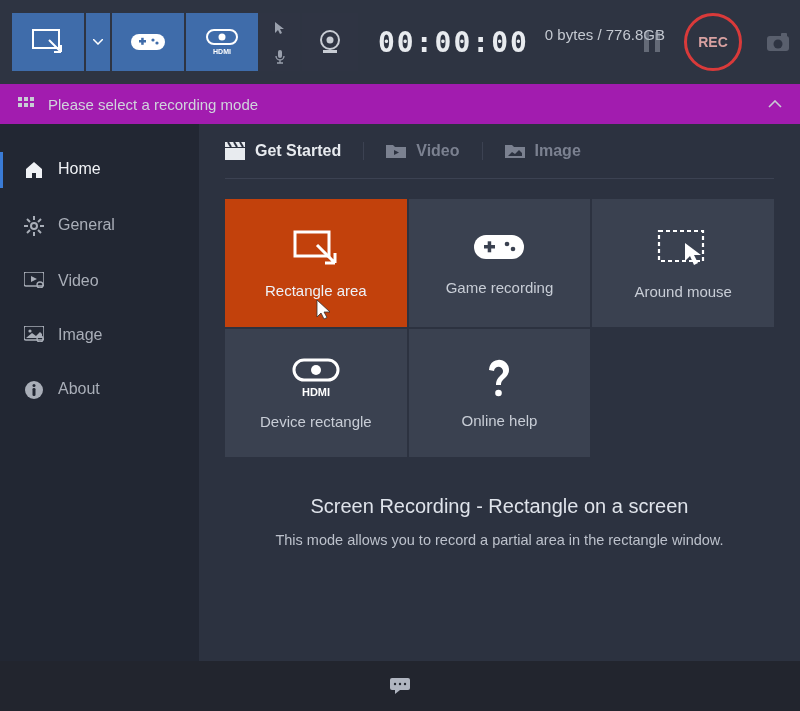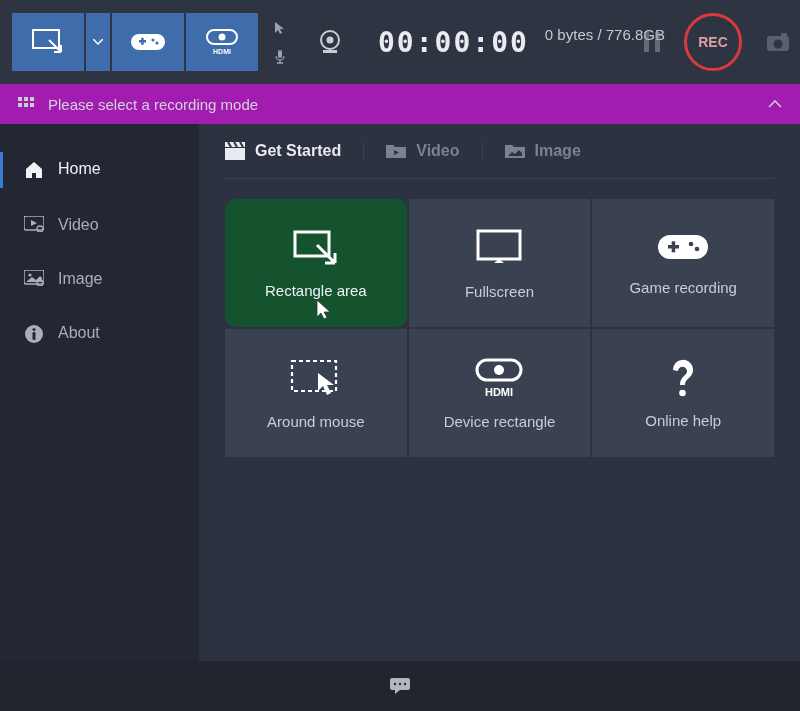--- a/index.html
+++ b/index.html
@@ -166,23 +166,22 @@
   flex-direction: column;
   align-items: center;
   justify-content: center;
   gap: 14px;
   font-size: 15px;
   color: #c8cdd6;
   cursor: pointer;
   position: relative;
 }
 .tile.active {
-  background: #14532d;
+  background: #c2410c;
   color: #eef2f8;
-  border-radius: 11px;
 }
 .tile svg, .tile .ic { display: block; }
 
 .cursor-img {
   position: absolute;
   left: 90px;
   top: 100px;
   pointer-events: none;
 }
 
@@ -307,20 +306,36 @@
 <div class="main">
 
   <div class="sidebar">
     <div class="side-item active">
       <svg width="20" height="20">
           <path d="M10 2 L18 9 v9 h-6 v-5 h-4 v5 H2 V9 z" fill="#f0f2f6"></path>
         </svg>
       <span>Home</span>
     </div>
     <div class="side-item">
+      <svg width="20" height="20">
+        <circle cx="10" cy="10" r="3" fill="none" stroke="#a9aeb8" stroke-width="2"></circle>
+        <g stroke="#a9aeb8" stroke-width="2">
+          <line x1="10" y1="0" x2="10" y2="4"></line>
+            <line x1="10" y1="16" x2="10" y2="20"></line>
+          <line x1="0" y1="10" x2="4" y2="10"></line>
+            <line x1="16" y1="10" x2="20" y2="10"></line>
+          <line x1="3" y1="3" x2="6" y2="6"></line>
+            <line x1="14" y1="14" x2="17" y2="17"></line>
+          <line x1="17" y1="3" x2="14" y2="6"></line>
+            <line x1="6" y1="14" x2="3" y2="17"></line>
+        </g>
+      </svg>
+      <span>General</span>
+    </div>
+    <div class="side-item">
       <svg width="20" height="16">
         <rect x="0" y="0" width="20" height="14" rx="2" fill="none" stroke="#a9aeb8" stroke-width="1.5"></rect>
         <path d="M7 4 L13 7 L7 10 z" fill="#a9aeb8"></path>
         <circle cx="16" cy="13" r="3" fill="none" stroke="#a9aeb8" stroke-width="1.3"></circle>
       </svg>
       <span>Video</span>
     </div>
     <div class="side-item">
       <svg width="20" height="16">
         <rect x="0" y="0" width="20" height="14" rx="2" fill="none" stroke="#a9aeb8" stroke-width="1.5"></rect>
@@ -373,27 +388,20 @@
         <svg width="50" height="40">
           <rect x="4" y="4" width="34" height="24" fill="none" stroke="#fff" stroke-width="3"></rect>
           <path d="M26 17 L44 35 M44 35 L44 25 M44 35 L34 35" stroke="#fff" stroke-width="3" fill="none"></path>
         </svg>
         <span>Rectangle area</span>
         <svg class="cursor-img" width="18" height="22">
           <path d="M2 1 L2 18 L6 14 L9 20 L12 18.5 L9 13 L15 13 z" fill="#fff" stroke="#333" stroke-width="0.8"></path>
         </svg>
       </div>
       <div class="tile">
-        <svg width="50" height="42">
-          <rect x="4" y="4" width="42" height="28" fill="none" stroke="#fff" stroke-width="3"></rect>
-          <path d="M20 36 L30 36 L25 32 z" fill="#fff"></path>
-        </svg>
-        <span>Fullscreen</span>
-      </div>
-      <div class="tile">
         <svg width="52" height="34" viewBox="0 0 52 34">
           <path d="M13 4 h26 a12 12 0 0 1 0 24 h-26 a12 12 0 0 1 0 -24 z" fill="#fff"></path>
           <rect x="11" y="14" width="11" height="3.5" fill="#3a4150"></rect>
           <rect x="14.7" y="10.3" width="3.5" height="11" fill="#3a4150"></rect>
           <circle cx="34" cy="13" r="2.3" fill="#3a4150"></circle>
           <circle cx="40" cy="18" r="2.3" fill="#3a4150"></circle>
         </svg>
         <span>Game recording</span>
       </div>
       <div class="tile">
@@ -413,20 +421,24 @@
       </div>
       <div class="tile">
         <svg width="30" height="40" viewBox="0 0 30 40">
           <path d="M5 12 a10 10 0 1 1 17 7 c-3 3 -5 4 -5 8 h-5 c0 -6 3 -8 6 -11 a4.5 4.5 0 1 0 -8 -3 z" fill="#fff"></path>
           <circle cx="14.5" cy="35" r="3.3" fill="#fff"></circle>
         </svg>
         <span>Online help</span>
       </div>
     </div>
 
+    <div class="desc">
+      <div class="desc-title">Screen Recording - Rectangle on a screen</div>
+      <div class="desc-body">This mode allows you to record a partial area in the rectangle window.</div>
+    </div>
   </div>
 </div>
 
 <div class="footer">
   <svg width="20" height="16">
     <rect x="0" y="0" width="20" height="12" rx="2" fill="#b0b5c0"></rect>
     <path d="M5 12 L5 16 L10 12 z" fill="#b0b5c0"></path>
     <circle cx="5" cy="6" r="1.2" fill="#22252e"></circle>
       <circle cx="10" cy="6" r="1.2" fill="#22252e"></circle>
       <circle cx="15" cy="6" r="1.2" fill="#22252e"></circle>

